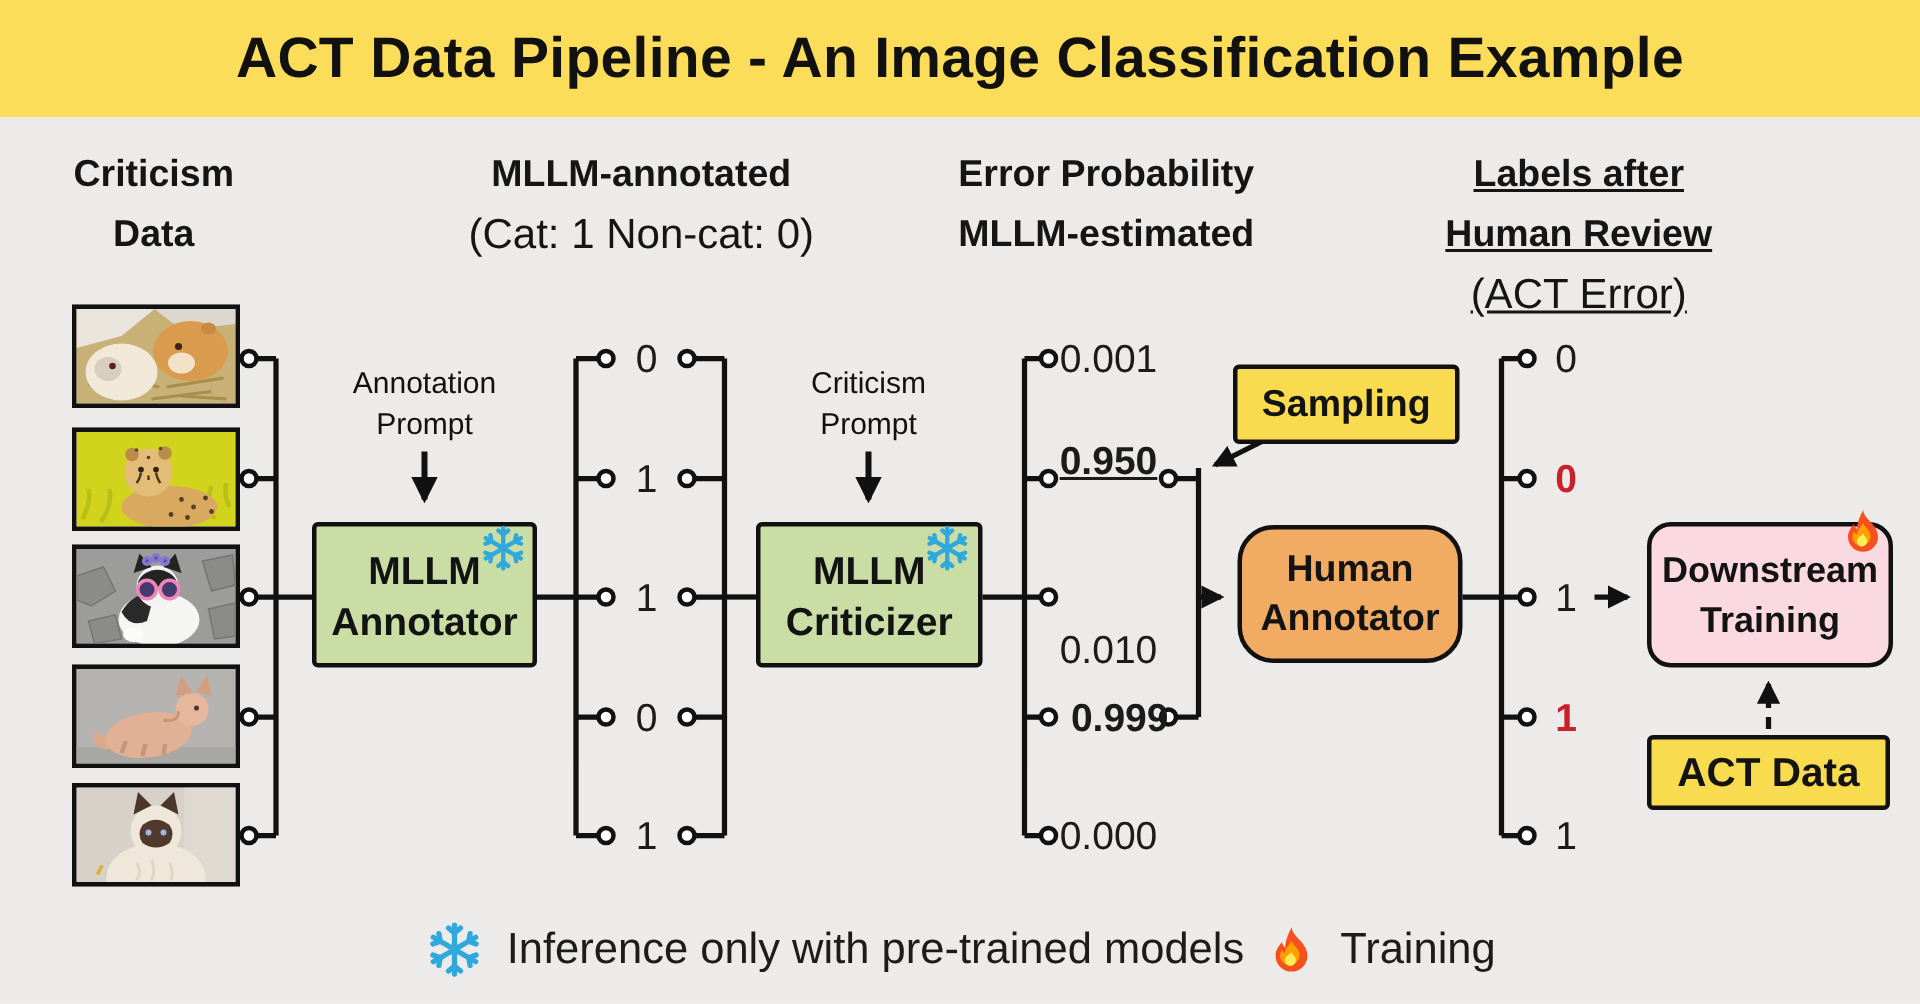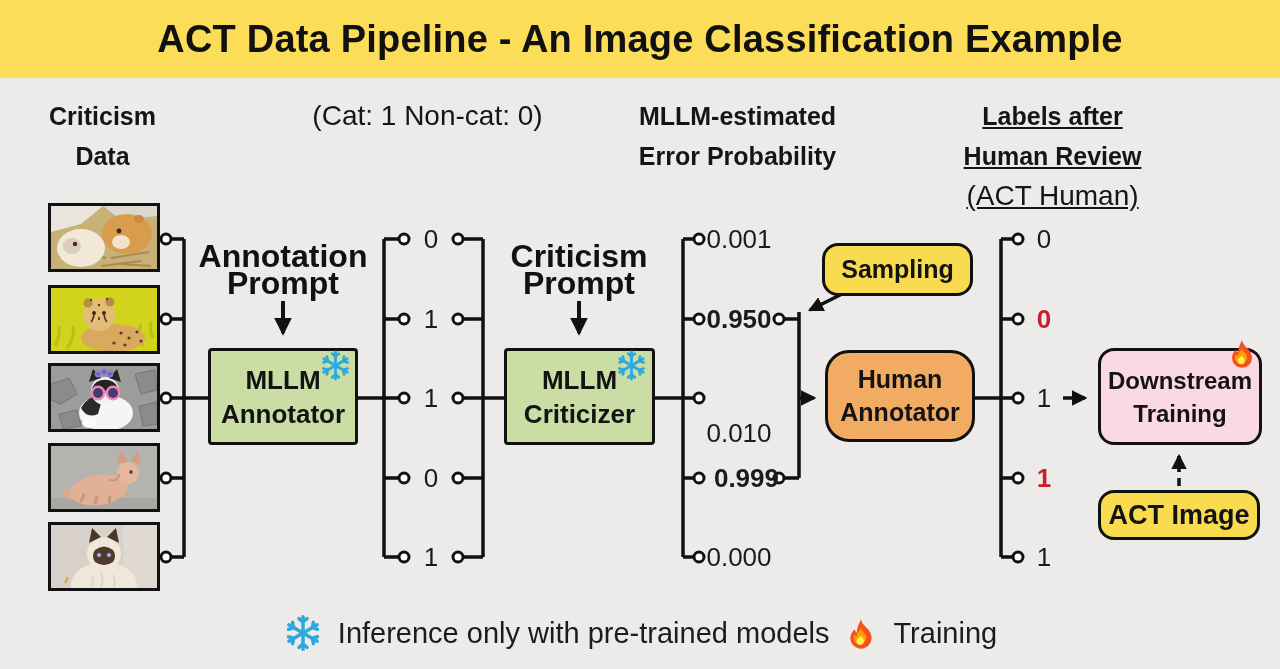--- a/index.html
+++ b/index.html
@@ -19,26 +19,26 @@
     border:3px solid #111; background:#bbb; margin:0; padding:0;
   }
   .photo svg{display:block; width:106px; height:63px;}
   .wires{position:absolute; left:0; top:0; pointer-events:none;}
   .node-box{
     position:absolute; border:3px solid #111; box-sizing:border-box;
     display:flex; flex-direction:column; align-items:center; justify-content:center;
     text-align:center; font-weight:700; color:#131313;
   }
   .green{background:#C9DDA4; border-radius:4px; font-size:26px; line-height:34px;}
-  .yellow{background:#F8DB4F; border-radius:16px; font-size:25px;}
+  .yellow{background:#F8DB4F; border-radius:4px; font-size:25px;}
   .orange{background:#F2AB62; border-radius:24px; font-size:25px; line-height:33px;}
   .pink{background:#FAD9E2; border-radius:16px; font-size:24px; line-height:33px;}
   .prompt{
     position:absolute; width:176px; text-align:center;
-    font-size:32px; font-weight:700; line-height:27px; color:#111;
+    font-size:20px; font-weight:400; line-height:27px; color:#111;
   }
   .val{
     position:absolute; height:32px; line-height:32px; text-align:center;
     font-size:26px; color:#1b1b1b;
   }
   .val.bold{font-weight:700;}
   .val.red{font-weight:700; color:#C9202A;}
   .badge{position:absolute;}
   .legend{
     position:absolute; left:0; right:0; top:606px; height:54px;
@@ -53,30 +53,31 @@
 
   <header class="banner">
     <h1>ACT Data Pipeline - An Image Classification Example</h1>
   </header>
 
   <div class="col-head" style="left:15px; width:175px;">
     <div>Criticism</div>
     <div>Data</div>
   </div>
   <div class="col-head" style="left:300px; width:255px;">
+    <div>MLLM-annotated</div>
     <div class="sub">(Cat: 1 Non-cat: 0)</div>
   </div>
   <div class="col-head" style="left:610px; width:255px;">
+    <div>Error Probability</div>
     <div>MLLM-estimated</div>
-    <div>Error Probability</div>
   </div>
   <div class="col-head" style="left:925px; width:255px;text-decoration:underline;">
     <div>Labels after</div>
     <div>Human Review</div>
-    <div class="sub">(ACT Human)</div>
+    <div class="sub">(ACT Error)</div>
   </div>
 
   <svg class="wires" width="1280" height="669" viewBox="0 0 1280 669">
     <defs>
       <marker id="ah" viewBox="0 0 10 10" refX="8.5" refY="5" markerWidth="4.4" markerHeight="4.4" orient="auto-start-reverse">
         <path d="M0 0 L10 5 L0 10 z" fill="#111"></path>
       </marker>
     </defs>
     <g stroke="#111" stroke-width="3.5" fill="none">
 
@@ -340,31 +341,31 @@
   </div>
   <div class="badge" style="left:1226px; top:338px;">
     <svg viewBox="0 0 24 24" width="32" height="32">
       <path fill="#F4511E" d="M12 1.5c.6 3.4 3.1 5 4.9 7.2 1.6 2 2.6 3.9 2.6 6.2A7.5 7.5 0 0 1 12 22.4 7.5 7.5 0 0 1 4.5 14.9c0-2.9 1.6-4.6 3-6.3.3 1 .7 1.8 1.6 2.5C9 7.4 10.7 4.6 12 1.5z"></path>
       <path fill="#FFA000" d="M12 8c.9 2 2.5 2.9 3.3 4.6.9 1.8.5 4-.9 5.4a4.6 4.6 0 0 1-7-.6c-1-1.5-1-3.6 0-5.2.4.7 1 1.2 1.7 1.5C8.6 11.6 10.8 10.4 12 8z"></path>
       <path fill="#FFEE58" d="M12 13.2c.5 1.2 1.5 1.8 1.9 2.9.4 1.2 0 2.5-1 3.2-.9.7-2.3.6-3.2-.2-.9-.9-1.1-2.3-.4-3.4.5-.9 2-1.2 2.7-2.5z"></path>
     </svg>
   </div>
 
   <div class="node-box yellow" style="left:1098px; top:490px; width:162px; height:50px; font-size:27px;">
-    <div>ACT Image</div>
+    <div>ACT Data</div>
   </div>
 
   <div class="val" style="left:406px; top:223px; width:50px;">0</div>
   <div class="val" style="left:406px; top:303px; width:50px;">1</div>
   <div class="val" style="left:406px; top:382px; width:50px;">1</div>
   <div class="val" style="left:406px; top:462px; width:50px;">0</div>
   <div class="val" style="left:406px; top:541px; width:50px;">1</div>
 
   <div class="val" style="left:699px; top:223px; width:80px;">0.001</div>
-  <div class="val bold" style="left:699px; top:303px; width:80px;">0.950</div>
+  <div class="val bold" style="left:699px; top:291px; width:80px;text-decoration:underline;">0.950</div>
   <div class="val" style="left:699px; top:382px; width:80px;margin-top:35px;">0.010</div>
   <div class="val bold" style="left:699px; top:462px; width:80px;text-align:right;">0.999</div>
   <div class="val" style="left:699px; top:541px; width:80px;">0.000</div>
 
   <div class="val" style="left:1020px; top:223px; width:48px;">0</div>
   <div class="val red" style="left:1020px; top:303px; width:48px;">0</div>
   <div class="val" style="left:1020px; top:382px; width:48px;">1</div>
   <div class="val red" style="left:1020px; top:462px; width:48px;">1</div>
   <div class="val" style="left:1020px; top:541px; width:48px;">1</div>
 

